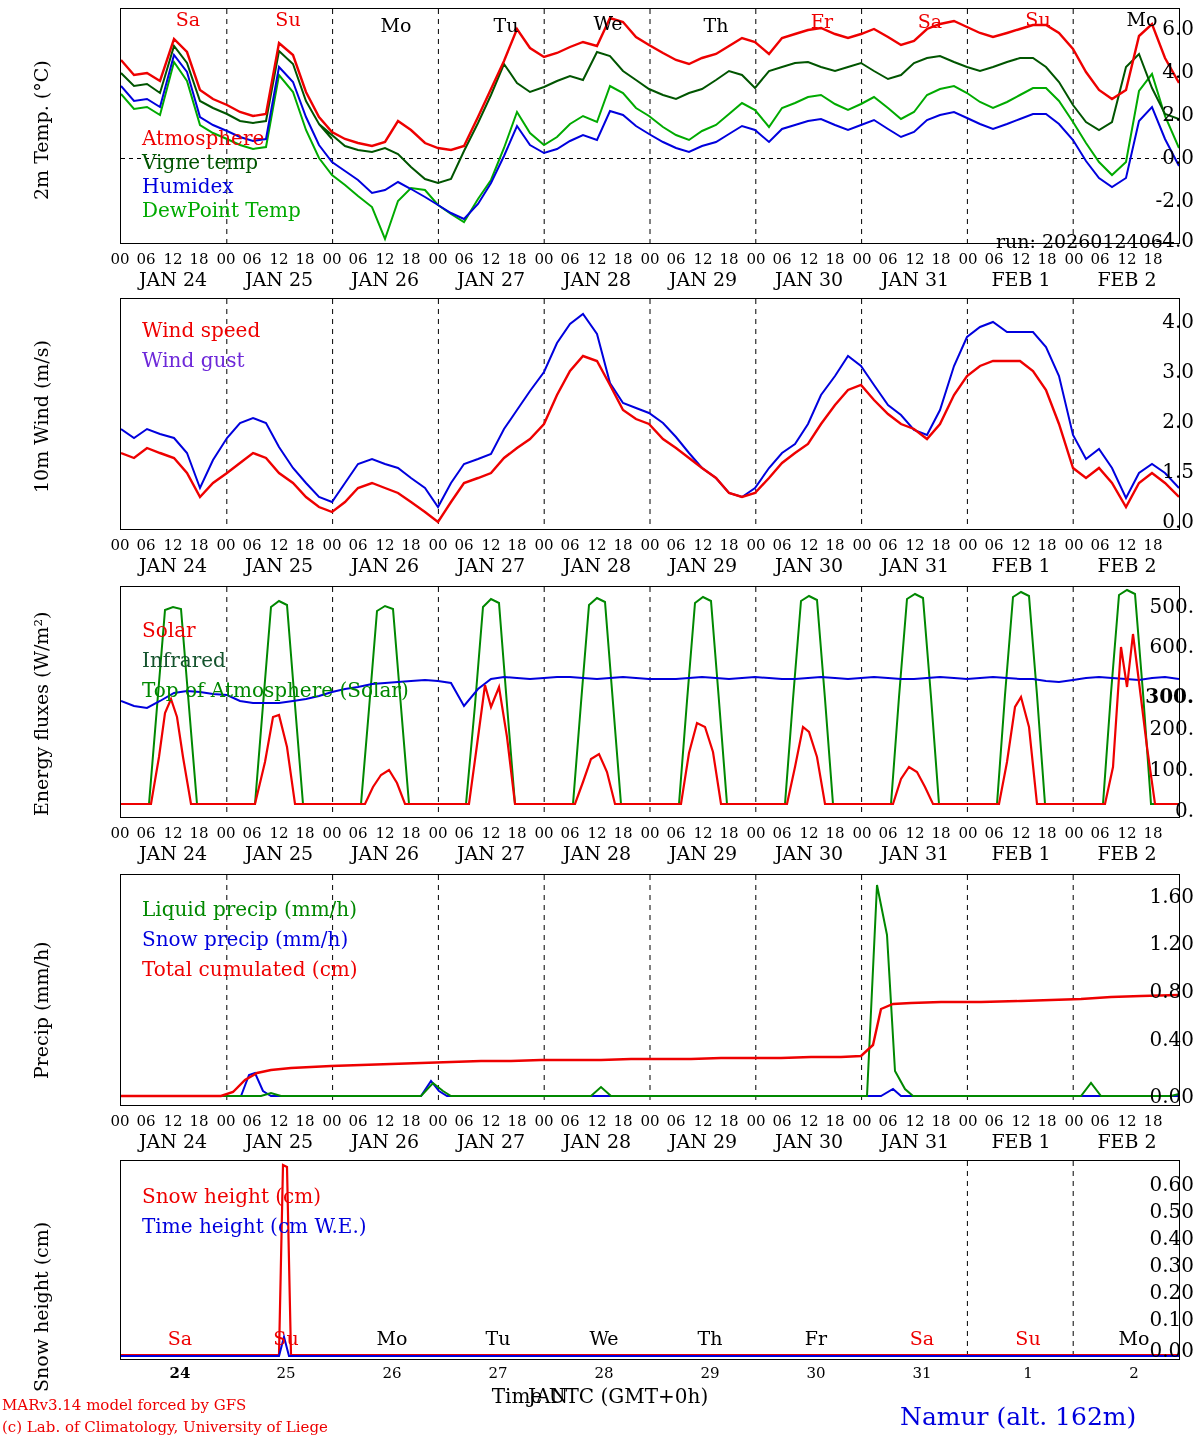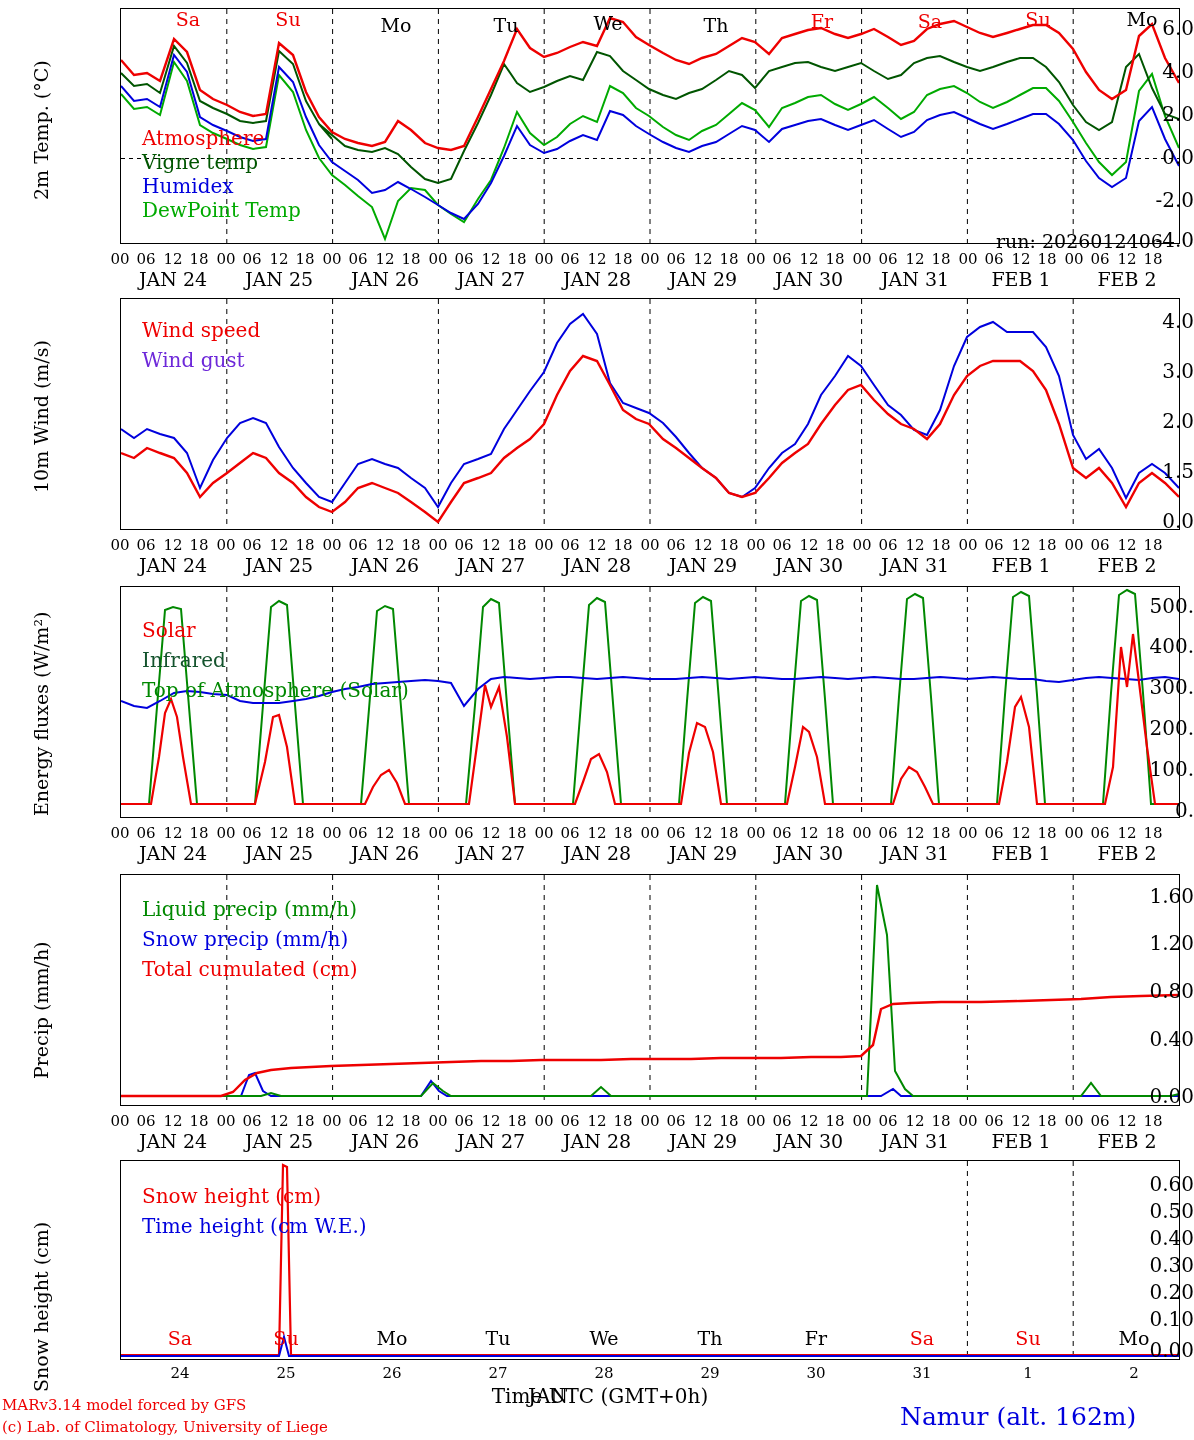--- a/index.html
+++ b/index.html
@@ -229,22 +229,22 @@
         </g>
 
         <polyline fill="none" stroke="#008800" stroke-width="2" points="0,217 28,217 36,120 44,23 52,20 60,22 68,120 76,217 134,217 142,118 150,20 158,14 166,18 174,118 182,217 240,217 248,122 256,24 264,19 272,22 280,120 288,217 345,217 354,118 362,20 370,12 378,16 386,118 394,217 452,217 460,116 468,18 476,11 484,15 492,116 500,217 558,217 566,114 574,16 582,10 590,14 598,114 606,217 664,217 672,112 680,14 688,9 696,13 704,112 712,217 770,217 778,110 786,12 794,7 802,11 810,110 818,217 876,217 884,108 892,10 900,5 908,9 916,108 924,217 982,217 990,106 998,8 1006,3 1014,7 1022,106 1030,217 1058,217"></polyline>
 
         <polyline fill="none" stroke="#0000dd" stroke-width="2" points="0,114 13,119 26,121 39,114 53,106 66,104 79,105 92,107 106,108 119,114 132,116 145,116 158,116 172,114 185,112 198,109 211,105 224,102 237,100 251,97 264,96 277,95 290,94 304,93 317,94 330,96 343,119 357,102 370,92 383,90 396,91 409,92 423,91 436,90 449,90 462,91 476,92 489,91 502,90 515,91 528,92 542,92 555,92 568,91 581,90 595,91 608,92 621,91 634,90 648,91 661,92 674,92 687,91 700,90 714,91 727,92 740,91 753,90 767,91 780,92 793,92 806,91 819,90 833,91 846,92 859,91 872,90 886,91 899,92 912,92 925,94 938,95 952,93 965,91 978,90 991,91 1005,92 1018,93 1031,91 1044,90 1058,92"></polyline>
 
         <polyline fill="none" stroke="#ee0000" stroke-width="2.2" points="0,217 30,217 38,170 44,126 50,112 56,130 62,170 70,217 134,217 144,175 152,130 158,128 166,160 174,217 244,217 252,200 260,188 268,183 276,196 284,217 348,217 356,158 364,98 370,120 378,100 386,150 394,217 454,217 462,195 470,172 478,167 486,185 494,217 560,217 568,166 576,136 584,140 592,165 600,217 666,217 674,180 682,140 688,145 696,170 704,217 772,217 780,192 788,180 796,185 804,200 812,217 878,217 886,175 894,120 900,110 908,140 916,217 984,217 992,180 1000,60 1006,100 1012,47 1018,95 1026,160 1034,217 1058,217"></polyline>
       </svg>
     </div>
     <div class="ytick" style="top:30px;width:110px;">500.</div>
-    <div class="ytick" style="top:70px;width:110px;">400.</div>
-    <div class="ytick" style="top:111px;width:110px;">300.</div>
+    <div class="ytick" style="top:70px;width:110px;">600.</div>
+    <div class="ytick" style="top:120px;width:110px;font-weight:bold;">300.</div>
     <div class="ytick" style="top:152px;width:110px;">200.</div>
     <div class="ytick" style="top:193px;width:110px;">100.</div>
     <div class="ytick" style="top:234px;width:110px;">0.</div>
     <div class="legend" style="left:142px;top:42px;color:#ee0000;">Solar</div>
     <div class="legend" style="left:142px;top:72px;color:#14532d;">Infrared</div>
     <div class="legend" style="left:142px;top:102px;color:#008800;">Top of Atmosphere (Solar)</div>
 
     <div class="xtick" style="left:120px;top:248px;">00</div>
     <div class="xtick" style="left:146px;top:248px;">06</div>
     <div class="xtick" style="left:173px;top:248px;">12</div>
@@ -411,21 +411,21 @@
     <div class="dow" style="left:286px;top:175px;color:#ee0000;">Su</div>
     <div class="dow" style="left:392px;top:175px;color:#000;">Mo</div>
     <div class="dow" style="left:498px;top:175px;color:#000;">Tu</div>
     <div class="dow" style="left:604px;top:175px;color:#000;">We</div>
     <div class="dow" style="left:710px;top:175px;color:#000;">Th</div>
     <div class="dow" style="left:816px;top:175px;color:#000;">Fr</div>
     <div class="dow" style="left:922px;top:175px;color:#ee0000;">Sa</div>
     <div class="dow" style="left:1028px;top:175px;color:#ee0000;">Su</div>
     <div class="dow" style="left:1134px;top:175px;color:#000;">Mo</div>
 
-    <div class="xtick" style="left:180px;top:212px;">24</div>
+    <div class="xtick" style="left:180px;top:212px;font-weight:bold;">24</div>
     <div class="xtick" style="left:286px;top:212px;">25</div>
     <div class="xtick" style="left:392px;top:212px;">26</div>
     <div class="xtick" style="left:498px;top:212px;">27</div>
     <div class="xtick" style="left:604px;top:212px;">28</div>
     <div class="xtick" style="left:710px;top:212px;">29</div>
     <div class="xtick" style="left:816px;top:212px;">30</div>
     <div class="xtick" style="left:922px;top:212px;">31</div>
     <div class="xtick" style="left:1028px;top:212px;">1</div>
     <div class="xtick" style="left:1134px;top:212px;">2</div>
 

